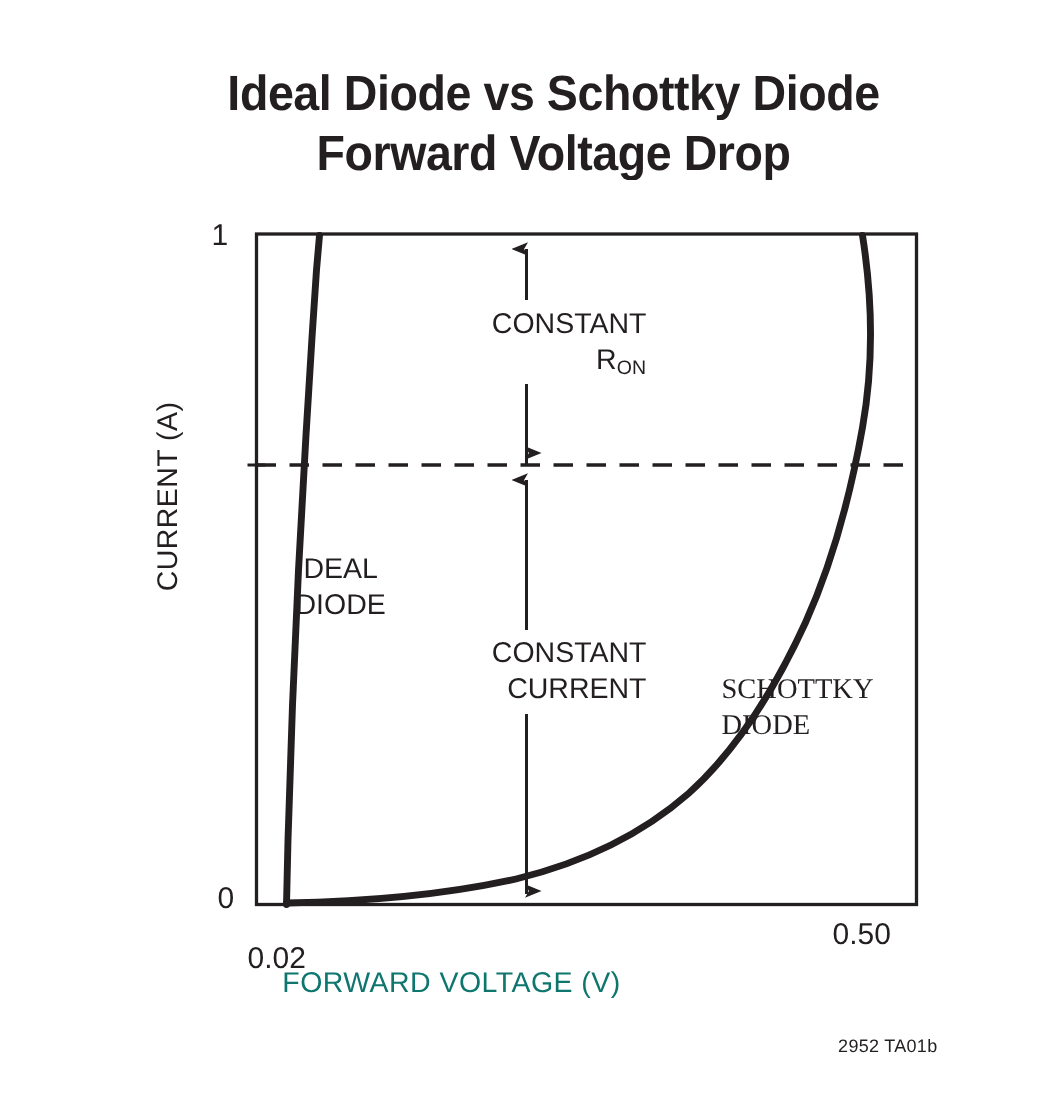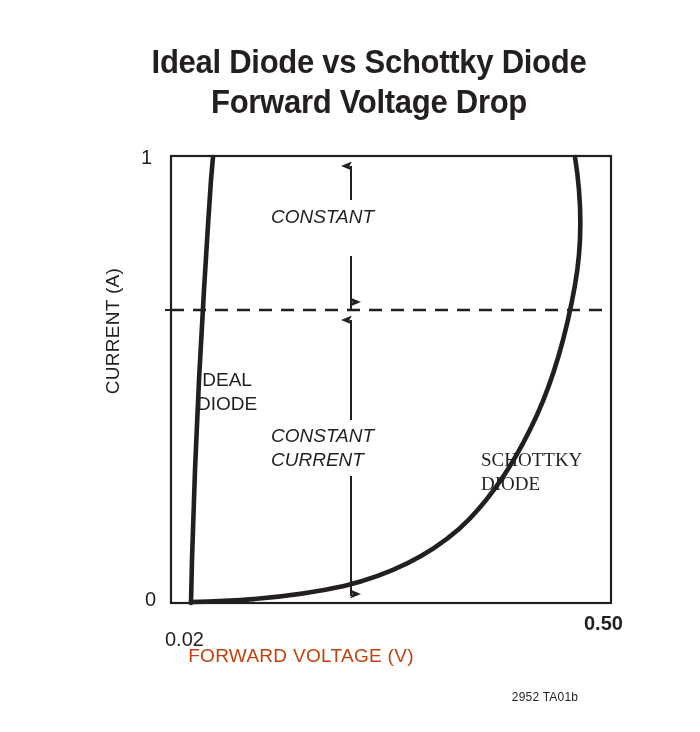--- a/index.html
+++ b/index.html
@@ -56,32 +56,32 @@
   
   .tick-label {
     position: absolute;
     font-size: 20px;
     color: #231f20;
     white-space: nowrap;
   }
   #ytick-top   { left: 122px; top: 146px; }
   #ytick-bottom{ left: 126px; top: 588px; }
   #xtick-left  { left: 146px; top: 628px; }
-  #xtick-right { left: 565px; top: 612px; font-weight: bold; }
+  #xtick-right { left: 536px; top: 612px; }
 
   
   #xaxis-title {
     position: absolute;
     left: 0;
     top: 645px;
     width: 564px;
     text-align: center;
     font-size: 19px;
     letter-spacing: 0.3px;
-    color: #c2410c;
+    color: #0f766e;
   }
   #yaxis-title {
     position: absolute;
     left: -6px;
     top: 320px;
     width: 200px;
     text-align: center;
     font-size: 19px;
     letter-spacing: 0.3px;
     color: #231f20;
@@ -91,21 +91,21 @@
   }
 
   
   .annot {
     position: absolute;
     font-size: 19px;
     line-height: 24px;
     color: #231f20;
     white-space: nowrap;
   }
-  .annot.center { text-align: left; font-style: italic; }
+  .annot.center { text-align: right; }
 
   #annot-ron {
     left: 252px;
     top: 205px;
     width: 160px;
   }
   #annot-voltage {
     left: 252px;
     top: 424px;
     width: 160px;
@@ -133,21 +133,21 @@
   }
   #mask-ron      { left: 256px; top: 200px; width: 152px; height: 56px; }
   #mask-voltage  { left: 256px; top: 420px; width: 152px; height: 56px; }
 
   
   #figure-code {
     position: absolute;
     left: 446px;
     top: 690px;
     width: 160px;
-    text-align: center;
+    text-align: right;
     font-size: 12px;
     color: #231f20;
     letter-spacing: 0.2px;
   }
 </style>
 </head>
 <body>
 
 <div id="figure">
 
@@ -186,20 +186,21 @@
 
     <line x1="332" y1="596" x2="332" y2="320" stroke="#231f20" stroke-width="2" marker-end="url(#arrowUp)"></line>
     <line x1="332" y1="320" x2="332" y2="594" stroke="#231f20" stroke-width="2" marker-end="url(#arrowDown)"></line>
   </svg>
 
   <div class="annot-mask" id="mask-ron"></div>
   <div class="annot-mask" id="mask-voltage"></div>
 
   <div class="annot center" id="annot-ron">
     <div>CONSTANT</div>
+    <div><span>R</span><span class="sub">ON</span></div>
   </div>
 
   <div class="annot center" id="annot-voltage">
     <div>CONSTANT</div>
     <div>CURRENT</div>
   </div>
 
   <div class="annot" id="annot-ideal">
     <div>IDEAL</div>
     <div>DIODE</div>

